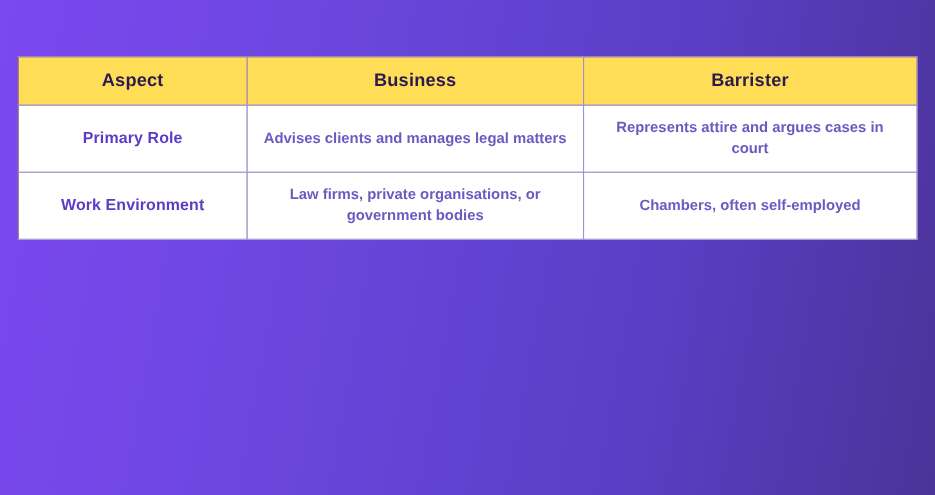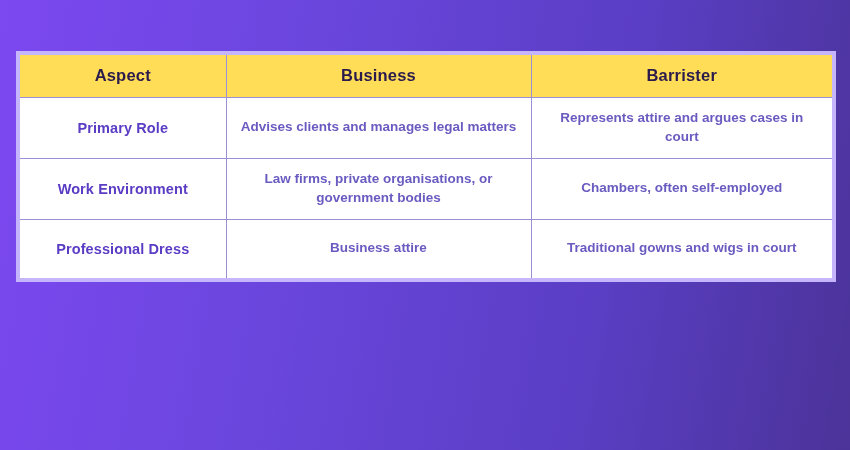--- a/index.html
+++ b/index.html
@@ -26,21 +26,21 @@
     left: 16px;
     top: 51px;
     width: 818px;
   }
 
   table.compare {
     width: 100%;
     border-collapse: collapse;
     table-layout: fixed;
     background: #7f1d1d;
-    border: 4px solid #c4b5fd;
+    border: 1px solid #c4b5fd;
   }
 
   table.compare col.c-aspect { width: 208px; }
   table.compare col.c-solicitor { width: 305px; }
   table.compare col.c-barrister { width: 303px; }
 
   thead th {
     background: #ffdd57;
     color: #2b1b4d;
     font-size: 16.5px;
@@ -100,21 +100,16 @@
         <tr>
           <td class="aspect-cell">Primary Role</td>
           <td class="value-cell">Advises clients and manages legal matters</td>
           <td class="value-cell">Represents attire and argues cases in court</td>
         </tr>
         <tr>
           <td class="aspect-cell">Work Environment</td>
           <td class="value-cell">Law firms, private organisations, or government bodies</td>
           <td class="value-cell">Chambers, often self-employed</td>
         </tr>
-        <tr>
-          <td class="aspect-cell">Professional Dress</td>
-          <td class="value-cell">Business attire</td>
-          <td class="value-cell">Traditional gowns and wigs in court</td>
-        </tr>
       </tbody>
     </table>
   </div>
 </div>
 
 </body></html>

